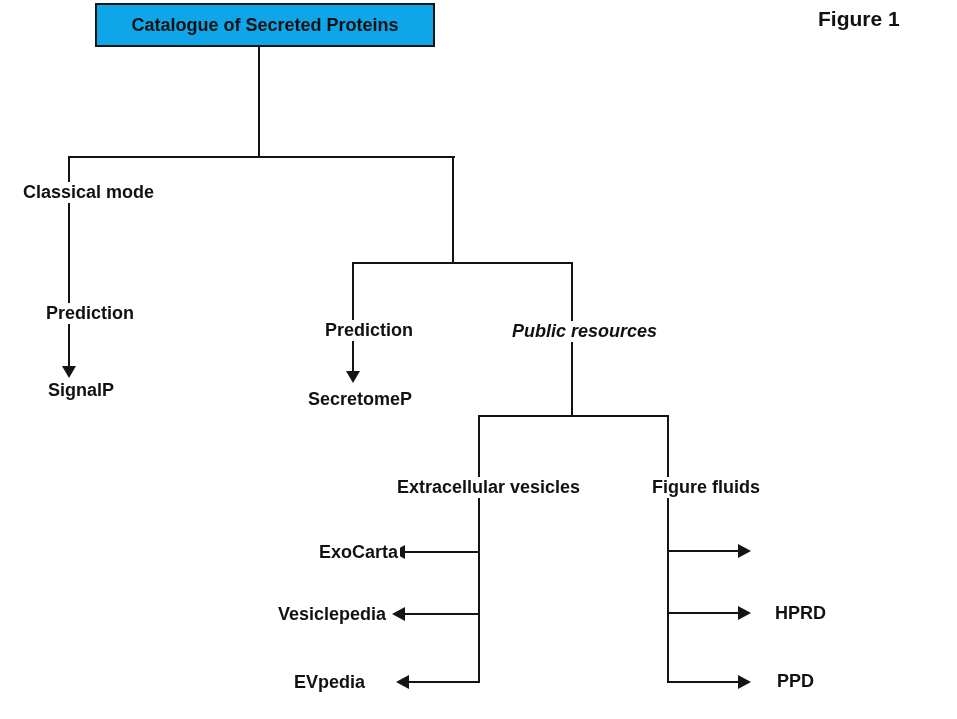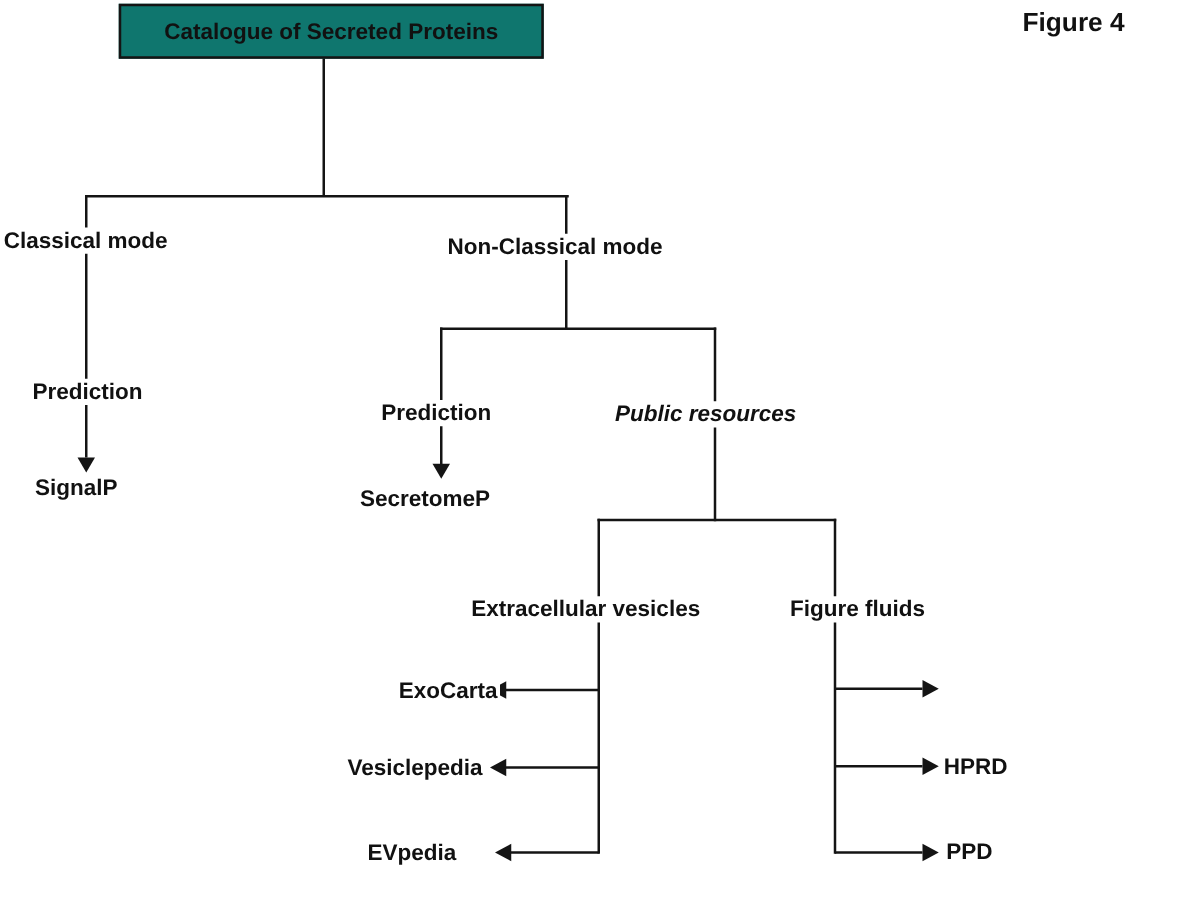--- a/index.html
+++ b/index.html
@@ -22,27 +22,28 @@
   .lbl {
     position: absolute;
     font-weight: bold;
     font-size: 18px;
     line-height: 21px;
     color: #111111;
     background: #ffffff;
     padding: 0 2px;
     white-space: nowrap;
     z-index: 3;
+    margin-left: 20px;
   }
   .root-box {
     position: absolute;
     left: 95px; top: 3px;
     width: 340px; height: 44px;
     border: 2px solid #141414;
-    background: #0f766e;
+    background: #0ea5e9;
     display: flex;
     align-items: center;
     justify-content: center;
     font-weight: bold;
     font-size: 18px;
     z-index: 2;
   }
   .figure-label {
     position: absolute;
     left: 818px; top: 7px;
@@ -77,33 +78,32 @@
 </style>
 </head>
 <body>
 
 <div class="canvas">
 
   <div class="root-box">
     <span>Catalogue of Secreted Proteins</span>
   </div>
 
-  <div class="figure-label">Figure 4</div>
+  <div class="figure-label">Figure 1</div>
 
   <div class="line" style="left:258px; top:46px; width:2px; height:111px;"></div>
   <div class="line" style="left:68px; top:156px; width:387px; height:2px;"></div>
 
   <div class="line" style="left:68px; top:156px; width:2px; height:210px;"></div>
   <div class="arrow-down" style="left:62px; top:366px;"></div>
   <div class="lbl" style="left:1px; top:182px;">Classical mode</div>
   <div class="lbl" style="left:24px; top:303px;">Prediction</div>
   <div class="lbl" style="left:26px; top:380px;">SignalP</div>
 
   <div class="line" style="left:452px; top:156px; width:2px; height:108px;"></div>
-  <div class="lbl" style="left:356px; top:187px;">Non-Classical mode</div>
   <div class="line" style="left:352px; top:262px; width:221px; height:2px;"></div>
 
   <div class="line" style="left:352px; top:262px; width:2px; height:110px;"></div>
   <div class="arrow-down" style="left:346px; top:371px;"></div>
   <div class="lbl" style="left:303px; top:320px;">Prediction</div>
   <div class="lbl" style="left:286px; top:389px;">SecretomeP</div>
 
   <div class="line" style="left:571px; top:262px; width:2px; height:155px;"></div>
   <div class="lbl" style="left:490px; top:321px;font-style:italic;">Public resources</div>
   <div class="line" style="left:478px; top:415px; width:191px; height:2px;"></div>

